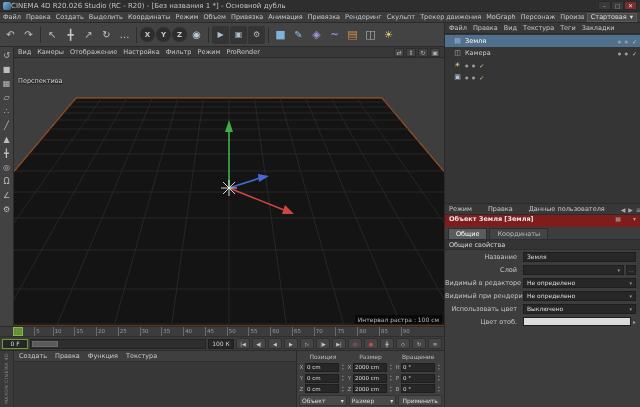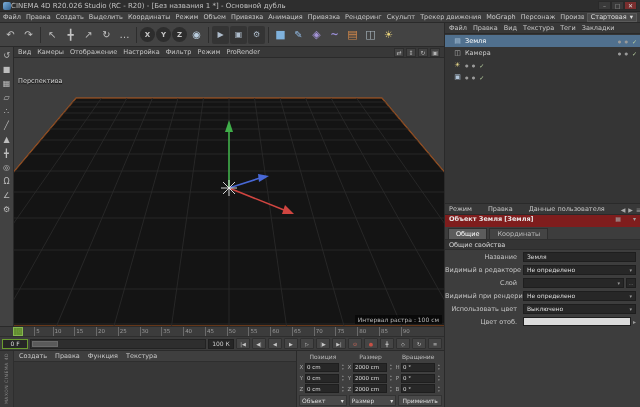--- a/index.html
+++ b/index.html
@@ -517,39 +517,39 @@
 
       <div class="am-section" data-name="section-basic-properties">Общие свойства</div>
 
       <div class="props" data-name="property-list">
         <div class="prop-row" data-name="property-row-name">
           <span class="prop-label">Название</span>
           <span class="prop-value">
               <input class="tfield" readonly="" data-name="name-input" value="Земля" style="">
             </span>
         </div>
-        <div class="prop-row" data-name="property-row-visible-editor">
-          <span class="prop-label">Видимый в редакторе</span>
-          <span class="prop-value">
-              <span class="dd" data-name="visible-editor-dropdown">
-                <span class="dtx">Не определено</span>
-                <span class="arr" data-name="chevron-down-icon">▾</span>
-              </span>
-            </span>
-        </div>
         <div class="prop-row" data-name="property-row-layer">
           <span class="prop-label">Слой</span>
           <span class="prop-value">
             <span class="dd" data-name="layer-dropdown">
                 <span class="dtx"></span>
                 <span class="arr" data-name="chevron-down-icon">▾</span>
               </span>
             <span class="mini-btn" data-name="layer-browse-button">…</span>
           </span>
         </div>
+        <div class="prop-row" data-name="property-row-visible-editor">
+          <span class="prop-label">Видимый в редакторе</span>
+          <span class="prop-value">
+              <span class="dd" data-name="visible-editor-dropdown">
+                <span class="dtx">Не определено</span>
+                <span class="arr" data-name="chevron-down-icon">▾</span>
+              </span>
+            </span>
+        </div>
         <div class="prop-row" data-name="property-row-visible-render">
           <span class="prop-label">Видимый при рендеринге</span>
           <span class="prop-value">
               <span class="dd" data-name="visible-render-dropdown">
                 <span class="dtx">Не определено</span>
                 <span class="arr" data-name="chevron-down-icon">▾</span>
               </span>
             </span>
         </div>
         <div class="prop-row" data-name="property-row-use-color">

